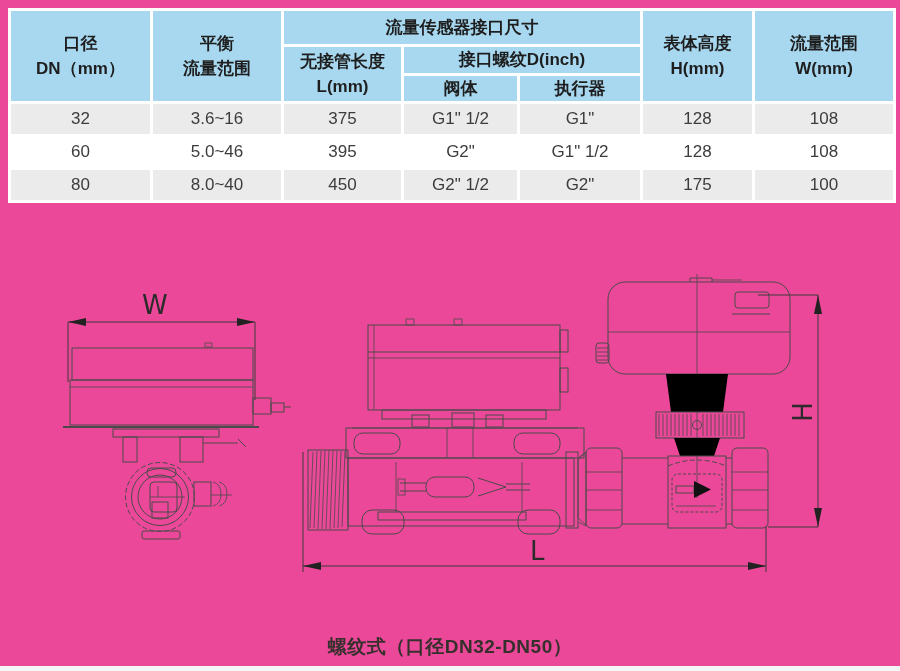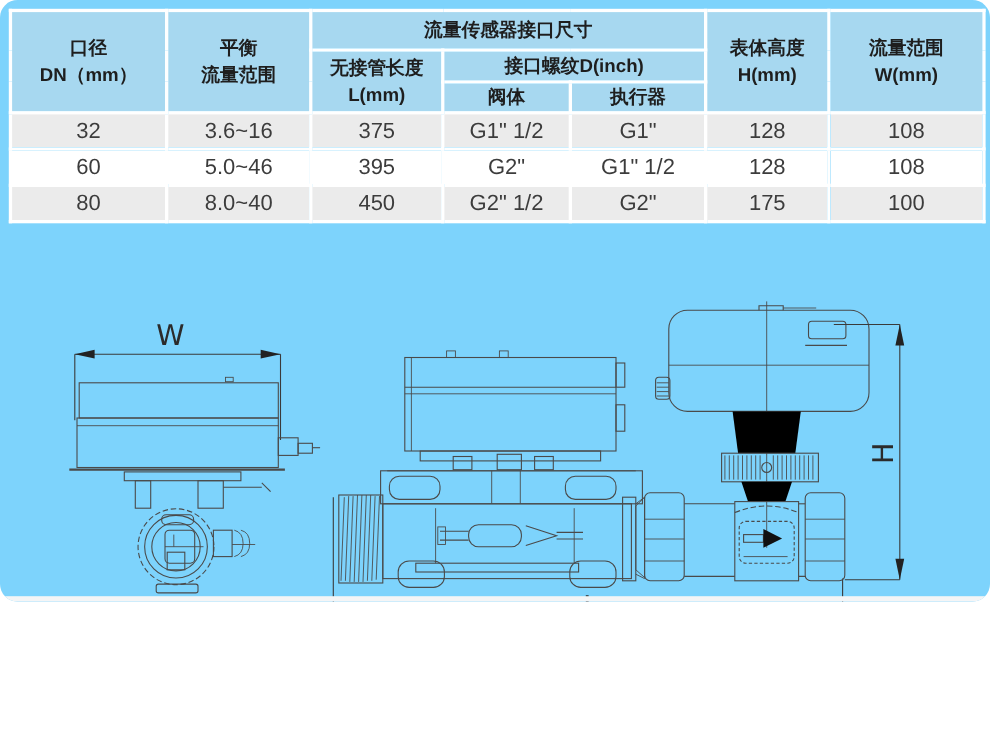--- a/index.html
+++ b/index.html
@@ -1,22 +1,21 @@
 <!DOCTYPE html>
 <html><head>
 <meta charset="utf-8">
 <style>
   html,body{margin:0;padding:0;}
   .page{
     position:relative;
-    width:900px;height:547px;
-    background:#7dd3fc;
+    width:900px;height:671px;
+    background:#ec4899;
     overflow:hidden;
     font-family:"Liberation Sans","DejaVu Sans",sans-serif;
-    border-radius:16px;
   }
   
   table.spec{
     position:absolute;left:8px;top:8px;
     width:885px;
     border-collapse:collapse;
     table-layout:fixed;
   }
   table.spec td, table.spec th{
     border:3px solid #ffffff;
@@ -26,21 +25,21 @@
     overflow:hidden;
   }
   table.spec th{
     background:#a7d8f0;
     color:#1e1e1e;
     font-weight:bold;
     font-size:17px;
     line-height:1.5;
   }
   table.spec td{
-    font-size:20px;
+    font-size:17px;
     color:#3c3c3c;
     height:30px;
     background:#ffffff;
   }
   tr.alt td{background:#ebebeb;}
   td.lft{text-align:left;padding-left:21px;}
   .h-row1{height:36px;}
   .h-row2{height:25px;}
   .h-row3{height:25px;}
   
@@ -293,15 +292,16 @@
 
       <line class="dim thin" x1="758" y1="25" x2="818" y2="25"></line>
       <line class="dim" x1="818" y1="25" x2="818" y2="257"></line>
       <line class="dim thin" x1="768" y1="257" x2="818" y2="257"></line>
       <polygon class="arrow" points="818,25 814,44 822,44"></polygon>
       <polygon class="arrow" points="818,257 814,238 822,238"></polygon>
       <text x="0" y="0" font-size="26" transform="translate(812,142) rotate(-90)" text-anchor="middle">H</text>
     </g>
   </svg>
 
+  <div class="caption">螺纹式（口径DN32-DN50）</div>
 
   <div class="bottom-strip"></div>
 </div>
 
 </body></html>

